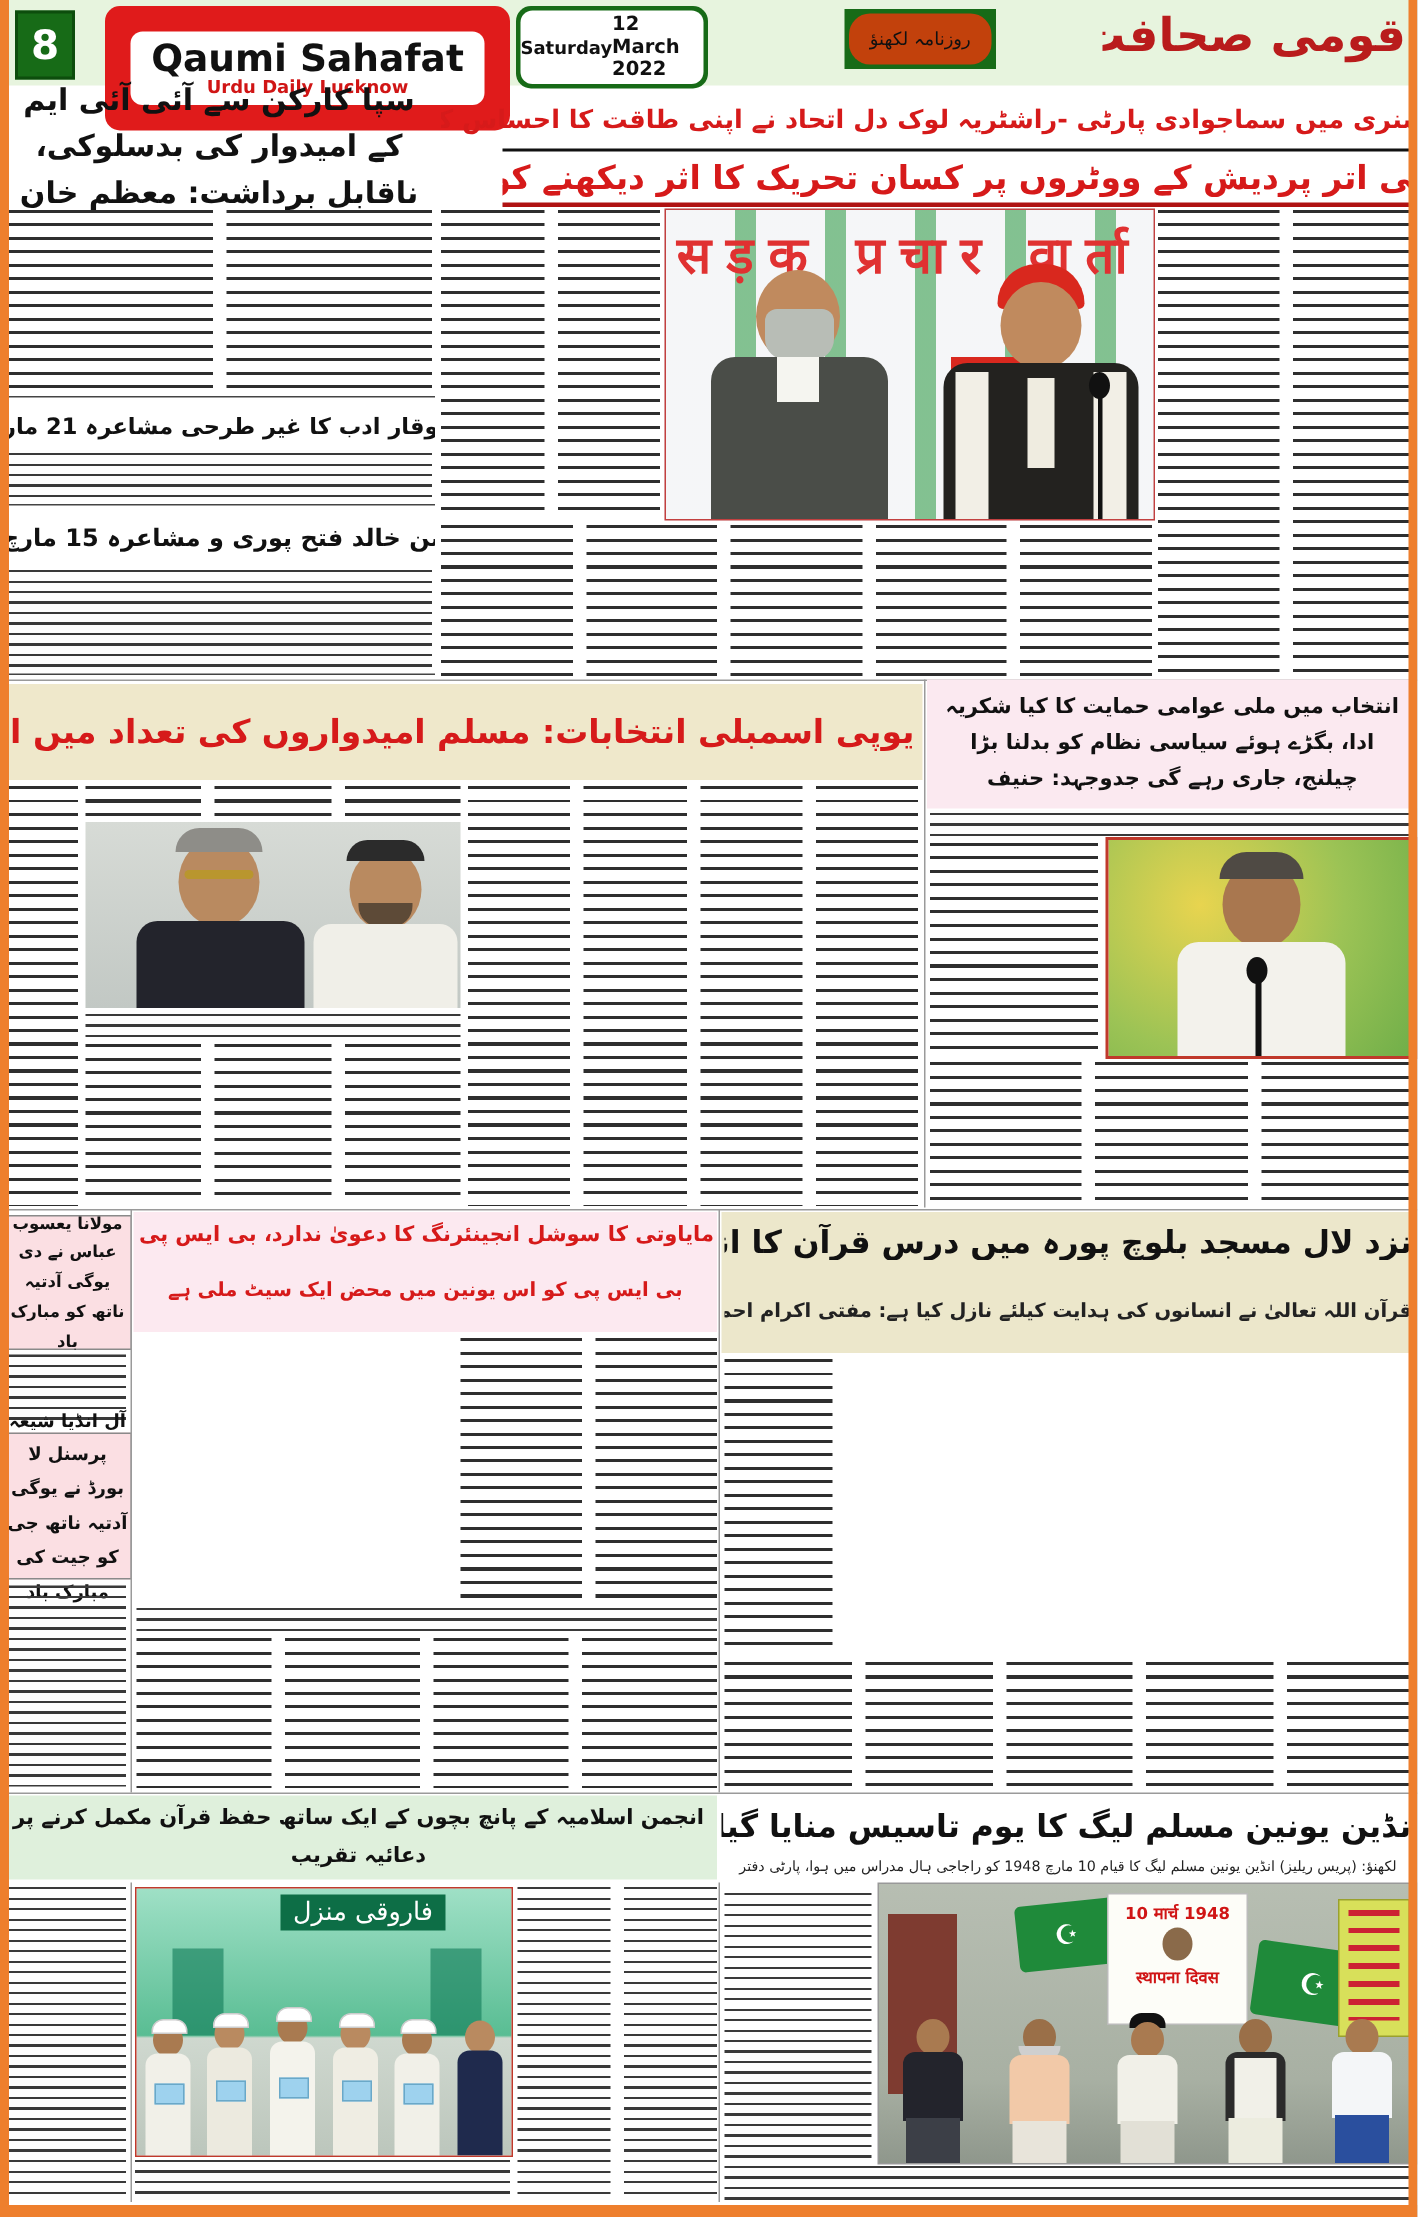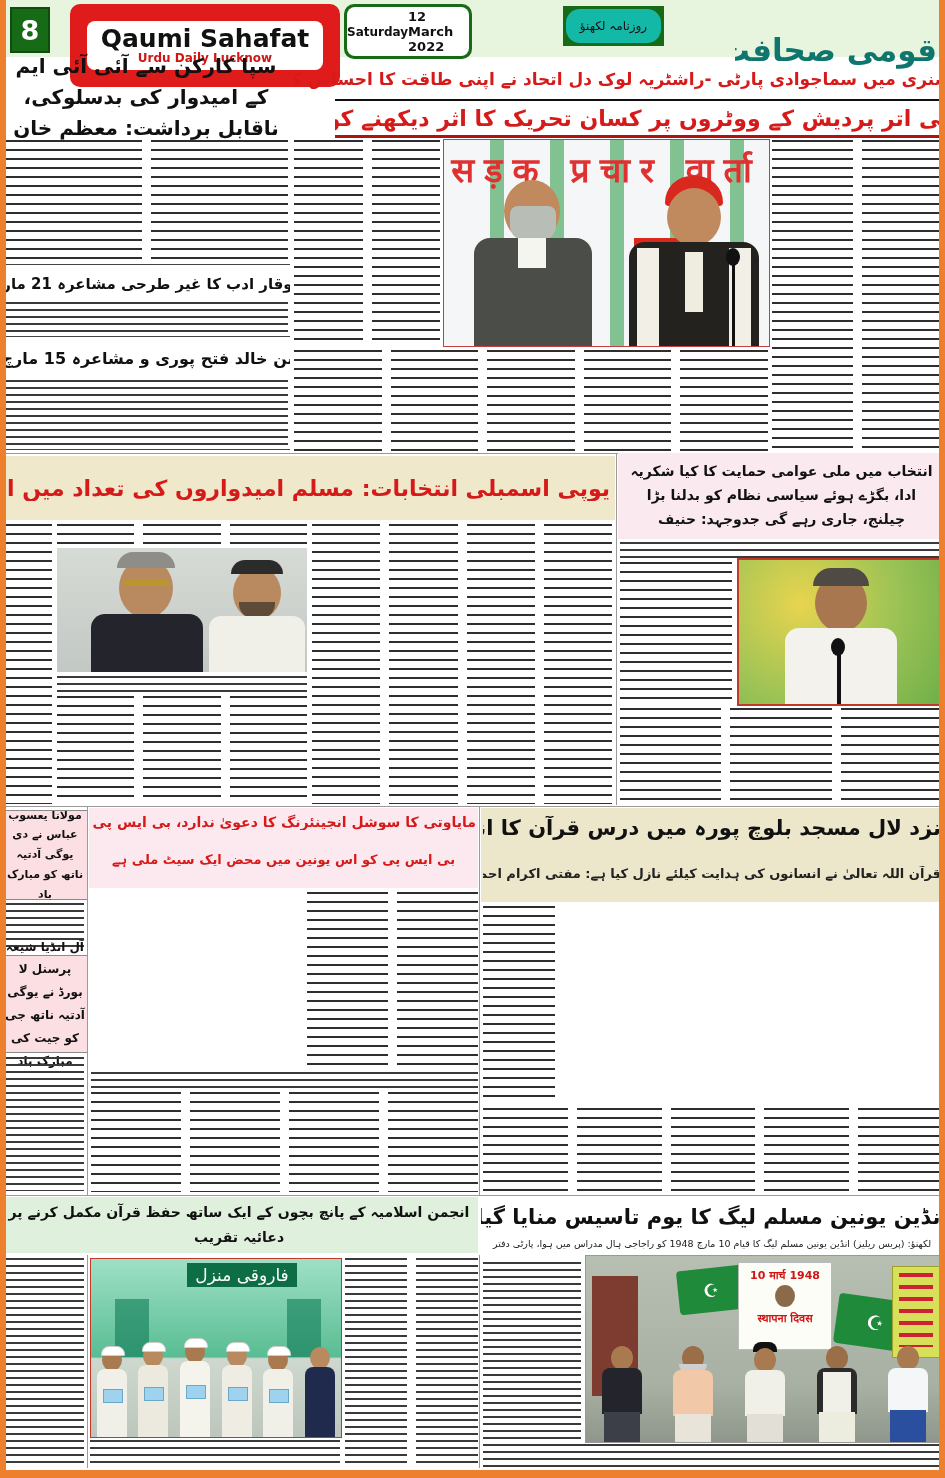--- a/index.html
+++ b/index.html
@@ -39,23 +39,23 @@
         <div style="font-size:12px;font-weight:bold;color:#d01515;line-height:1.2;">Urdu Daily Lucknow</div>
       </div>
     </div>
     <div class="abs" style="left:344px;top:4px;width:122px;height:49px;background:#176b17;border-radius:10px;padding:3px;">
       <div style="background:#fff;border-radius:8px;height:100%;display:flex;align-items:center;justify-content:center;">
         <div style="font-size:12px;font-weight:bold;color:#111;">Saturday</div>
         <div style="font-size:13px;font-weight:bold;color:#111;">12 March 2022</div>
       </div>
     </div>
     <div class="abs center" style="left:563px;top:6px;width:95px;height:34px;background:#176b17;padding:3px;">
-      <div class="ur center" style="background:#14b8a6;border-radius:14px;width:100%;height:100%;font-size:12px;color:#111;">روزنامہ لکھنؤ</div>
-    </div>
-    <div class="abs ur nowrap" style="left:735px;top:6px;width:202px;height:46px;font-size:31px;font-weight:bold;color:#0f766e;text-align:right;margin-top:26px;">قومی صحافت</div>
+      <div class="ur center" style="background:#c2410c;border-radius:14px;width:100%;height:100%;font-size:12px;color:#111;">روزنامہ لکھنؤ</div>
+    </div>
+    <div class="abs ur nowrap" style="left:735px;top:6px;width:202px;height:46px;font-size:31px;font-weight:bold;color:#b91c1c;text-align:right;">قومی صحافت</div>
   </div>
 
   <div class="abs ur nowrap center red" style="left:294px;top:60px;width:648px;height:38px;font-size:17px;font-weight:600;">کمشنری میں سماجوادی پارٹی -راشٹریہ لوک دل اتحاد نے اپنی طاقت کا احساس کرایا</div>
   <div class="abs" style="left:335px;top:99px;width:608px;height:2px;background:#111;"></div>
   <div class="abs ur nowrap center red" style="left:335px;top:102px;width:608px;height:33px;font-size:22px;font-weight:bold;border-bottom:3px solid #b01212;">مغربی اتر پردیش کے ووٹروں پر کسان تحریک کا اثر دیکھنے کو ملا</div>
 
   <div class="abs ur center" style="left:2px;top:58px;width:288px;height:78px;font-size:20px;font-weight:bold;color:#111;line-height:1.55;">سپا کارکن سے آئی آئی ایم کے امیدوار کی بدسلوکی، ناقابل برداشت: معظم خان</div>
 
   <div class="abs gcols" style="left:4px;top:140px;width:284px;height:122px;">
     <div class="gc"></div>

